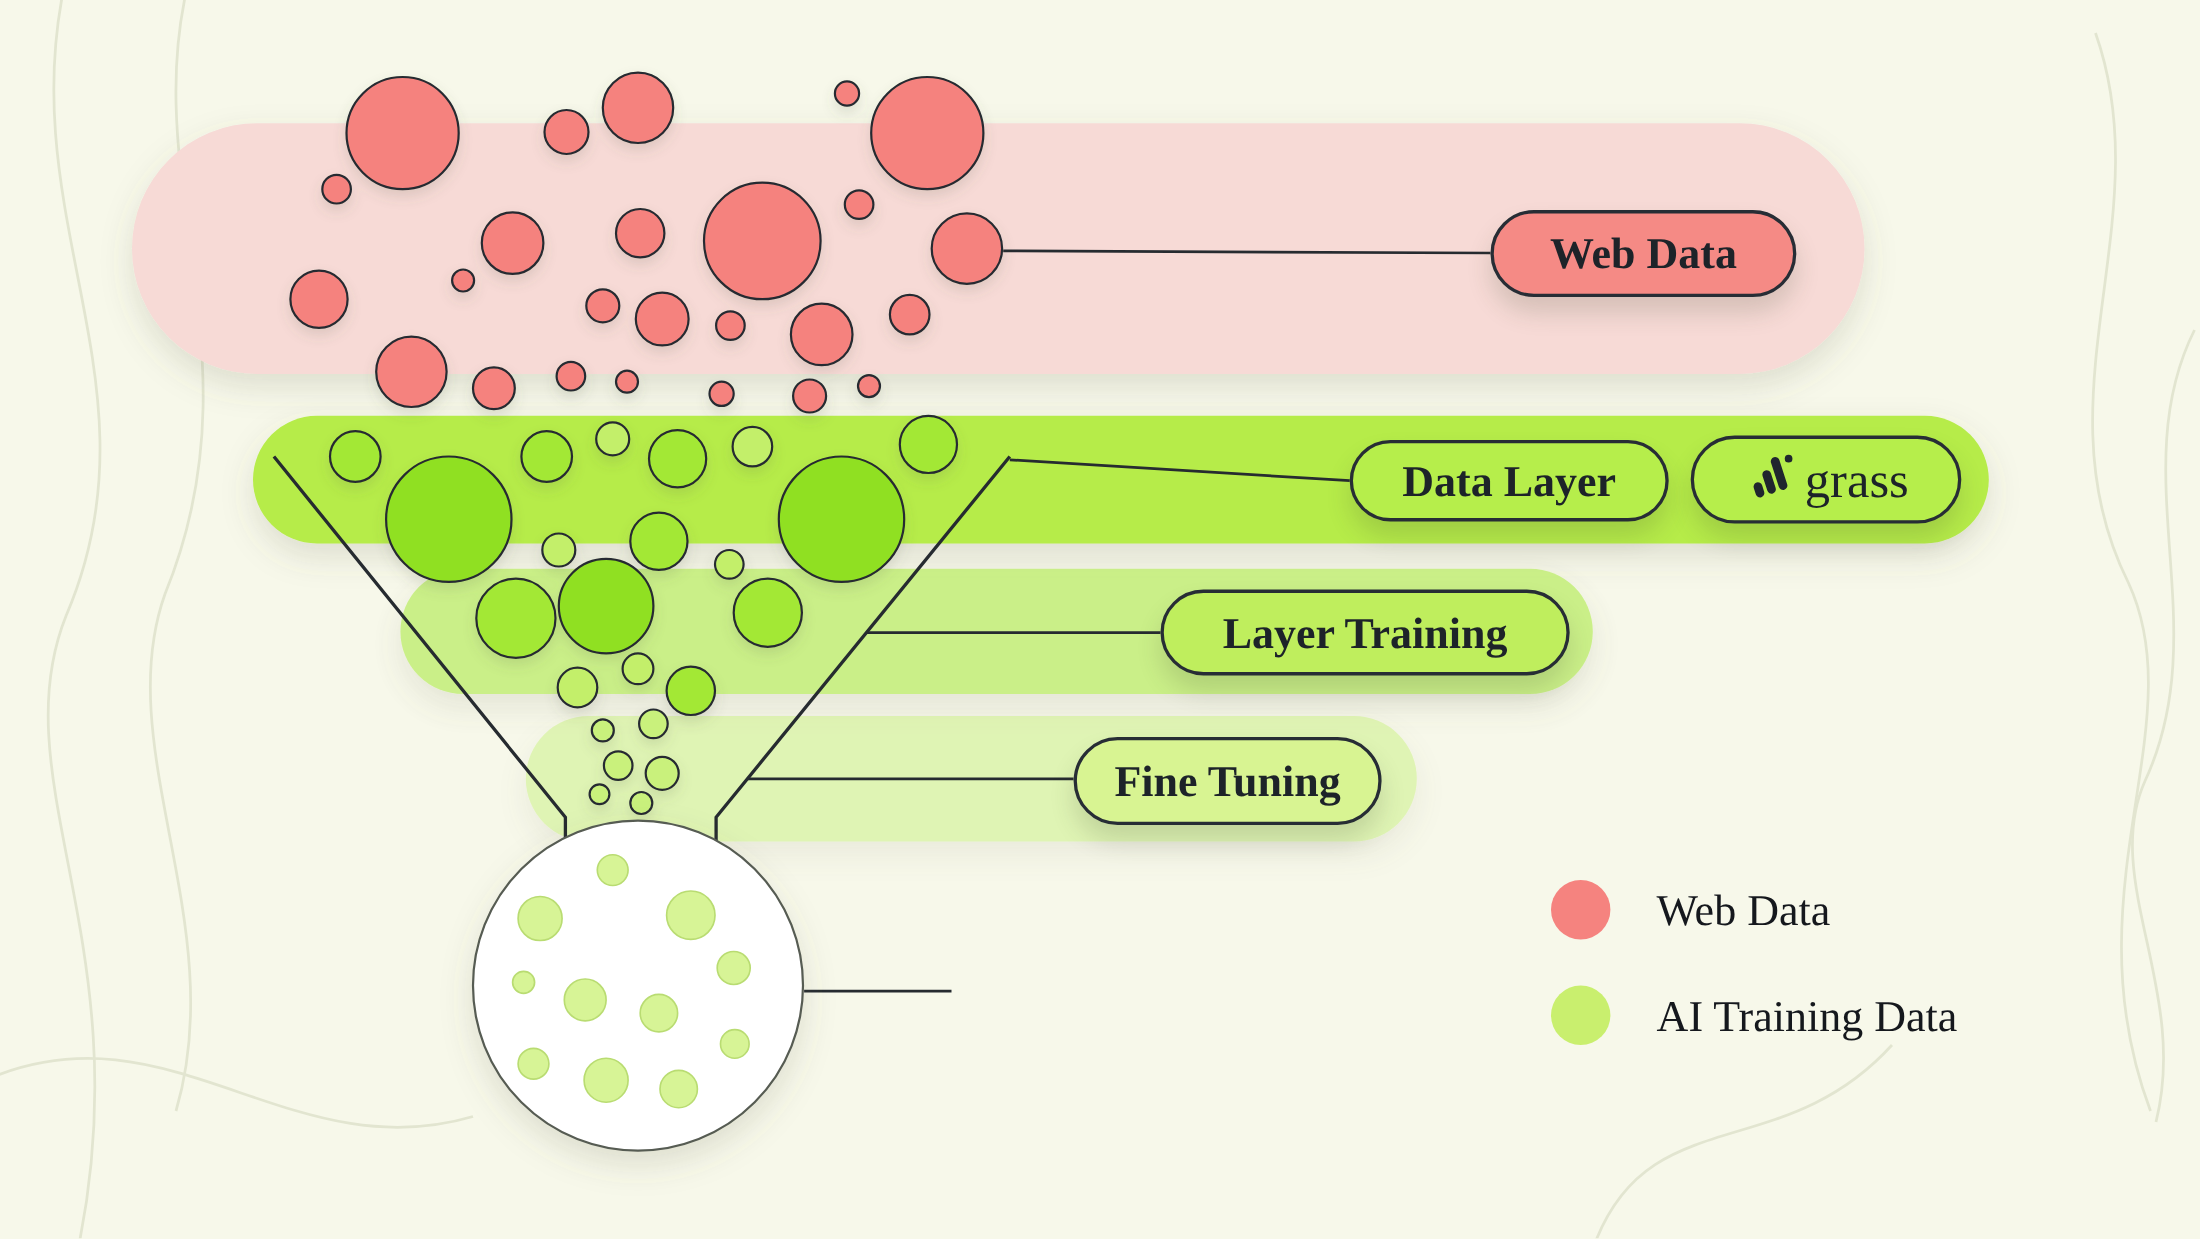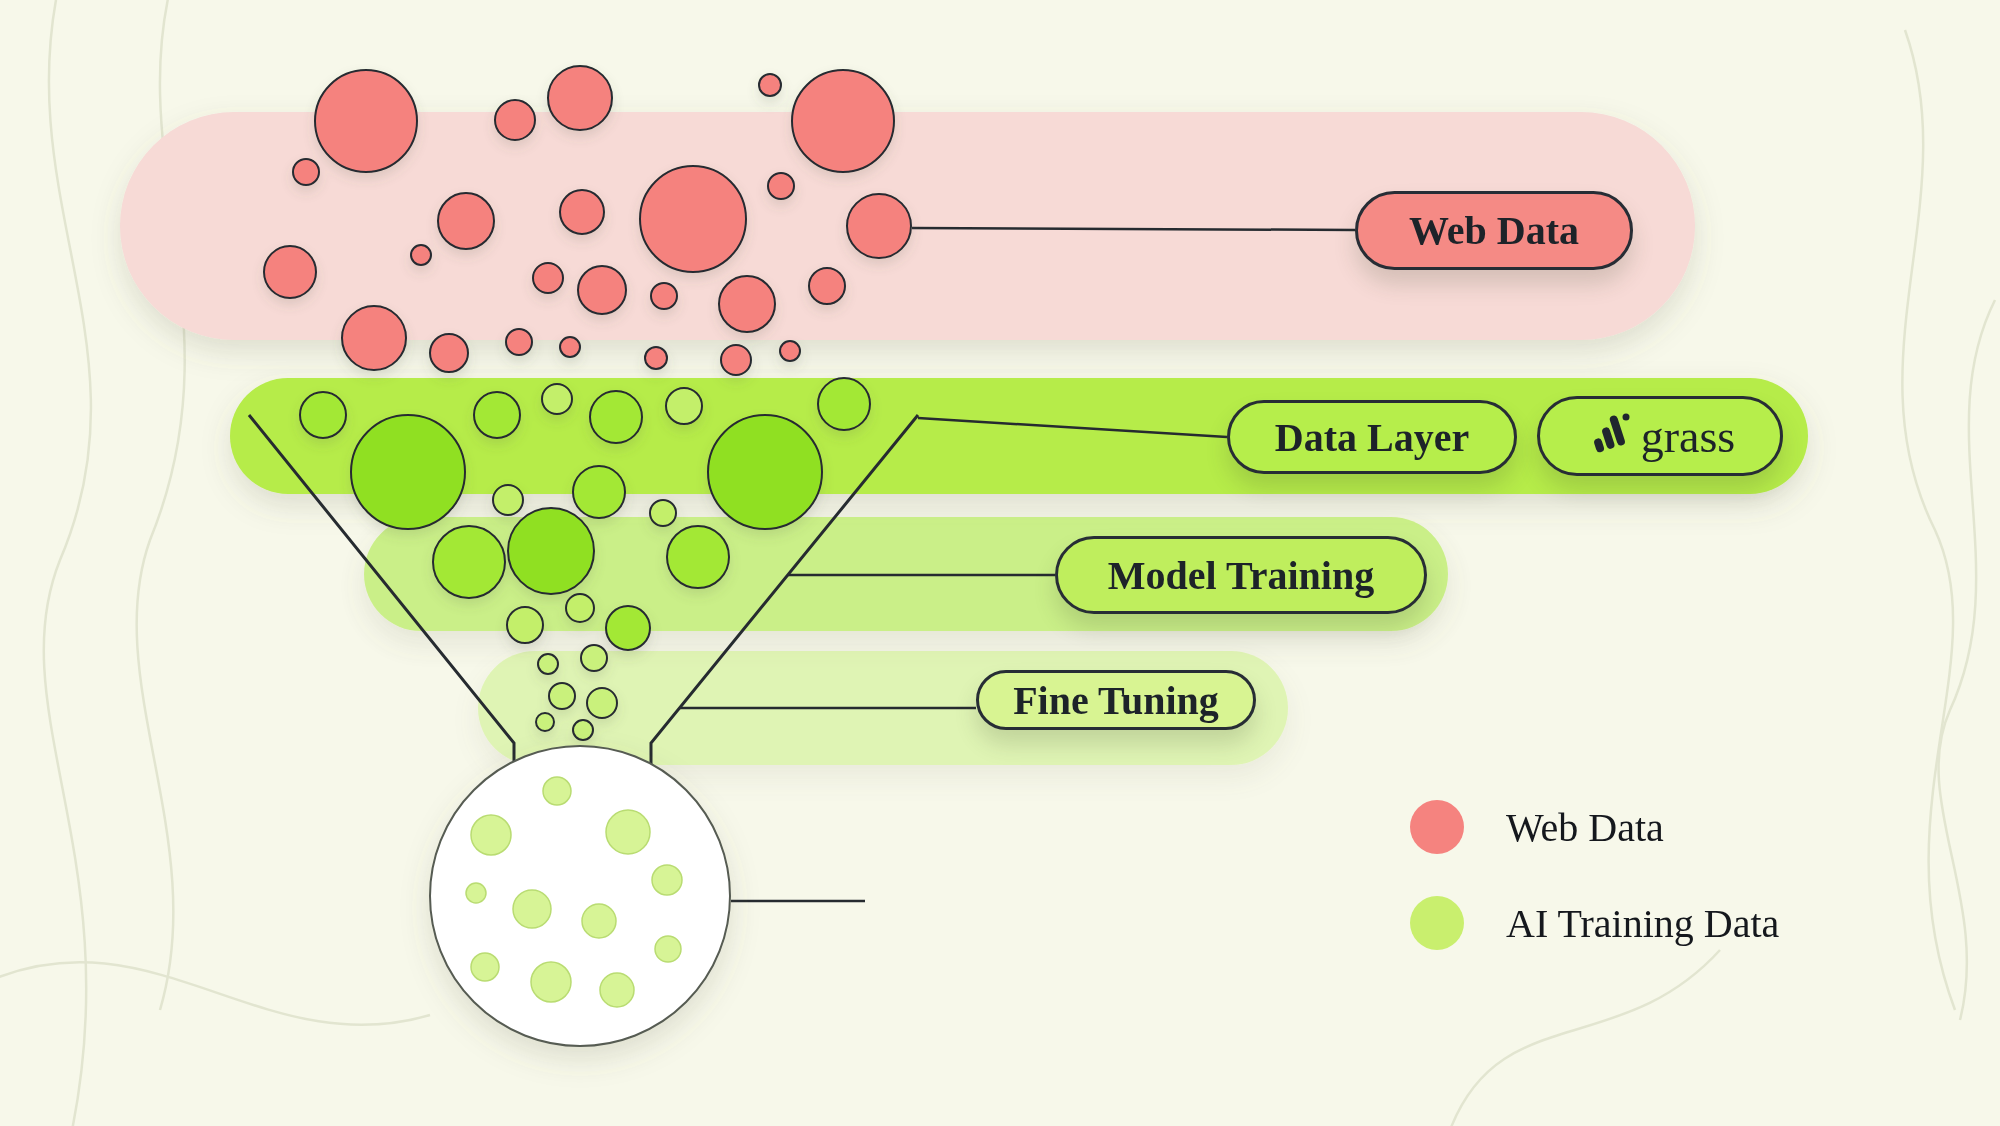--- a/index.html
+++ b/index.html
@@ -21,21 +21,21 @@
     font-size:40px;
     color:#1d2329;
     box-shadow:0 14px 22px rgba(62,70,42,.18);
     box-sizing:border-box;
     white-space:nowrap;
   }
   .pill-webdata{left:1355px;top:191px;width:278px;height:79px;background:#f58a85;}
   .pill-datalayer{left:1227px;top:400px;width:290px;height:74px;background:#b6ee4b;}
   .pill-grass{left:1537px;top:396px;width:246px;height:80px;background:#b6ee4b;font-weight:500;font-size:46px;gap:10px;}
   .pill-modeltraining{left:1055px;top:536px;width:372px;height:78px;background:#bfee5d;}
-  .pill-finetuning{left:976px;top:670px;width:280px;height:60px;background:#d8f492;}
+  .pill-finetuning{left:976px;top:670px;width:280px;height:80px;background:#d8f492;}
   .pill-aimodels{left:865px;top:862px;width:277px;height:79px;background:#e6f9b2;}
   .legend{
     position:absolute;left:1408px;top:798px;
     display:flex;flex-direction:column;gap:38px;
   }
   .legend-row{display:flex;align-items:center;gap:40px;}
   .legend-row svg{display:block;}
   .legend-label{font-size:40px;font-weight:500;color:#15181d;}
 </style>
 </head>
@@ -170,21 +170,21 @@
       </svg>
     </span>
     <span>grass</span>
   </div>
 
   <div class="pill pill-datalayer">
     <span>Data Layer</span>
   </div>
 
   <div class="pill pill-modeltraining">
-    <span>Model Training</span>
+    <span>Layer Training</span>
   </div>
 
   <div class="pill pill-finetuning">
     <span>Fine Tuning</span>
   </div>
 
 
   <div class="legend">
     <div class="legend-row">
       <svg width="58" height="58" viewBox="0 0 58 58">

